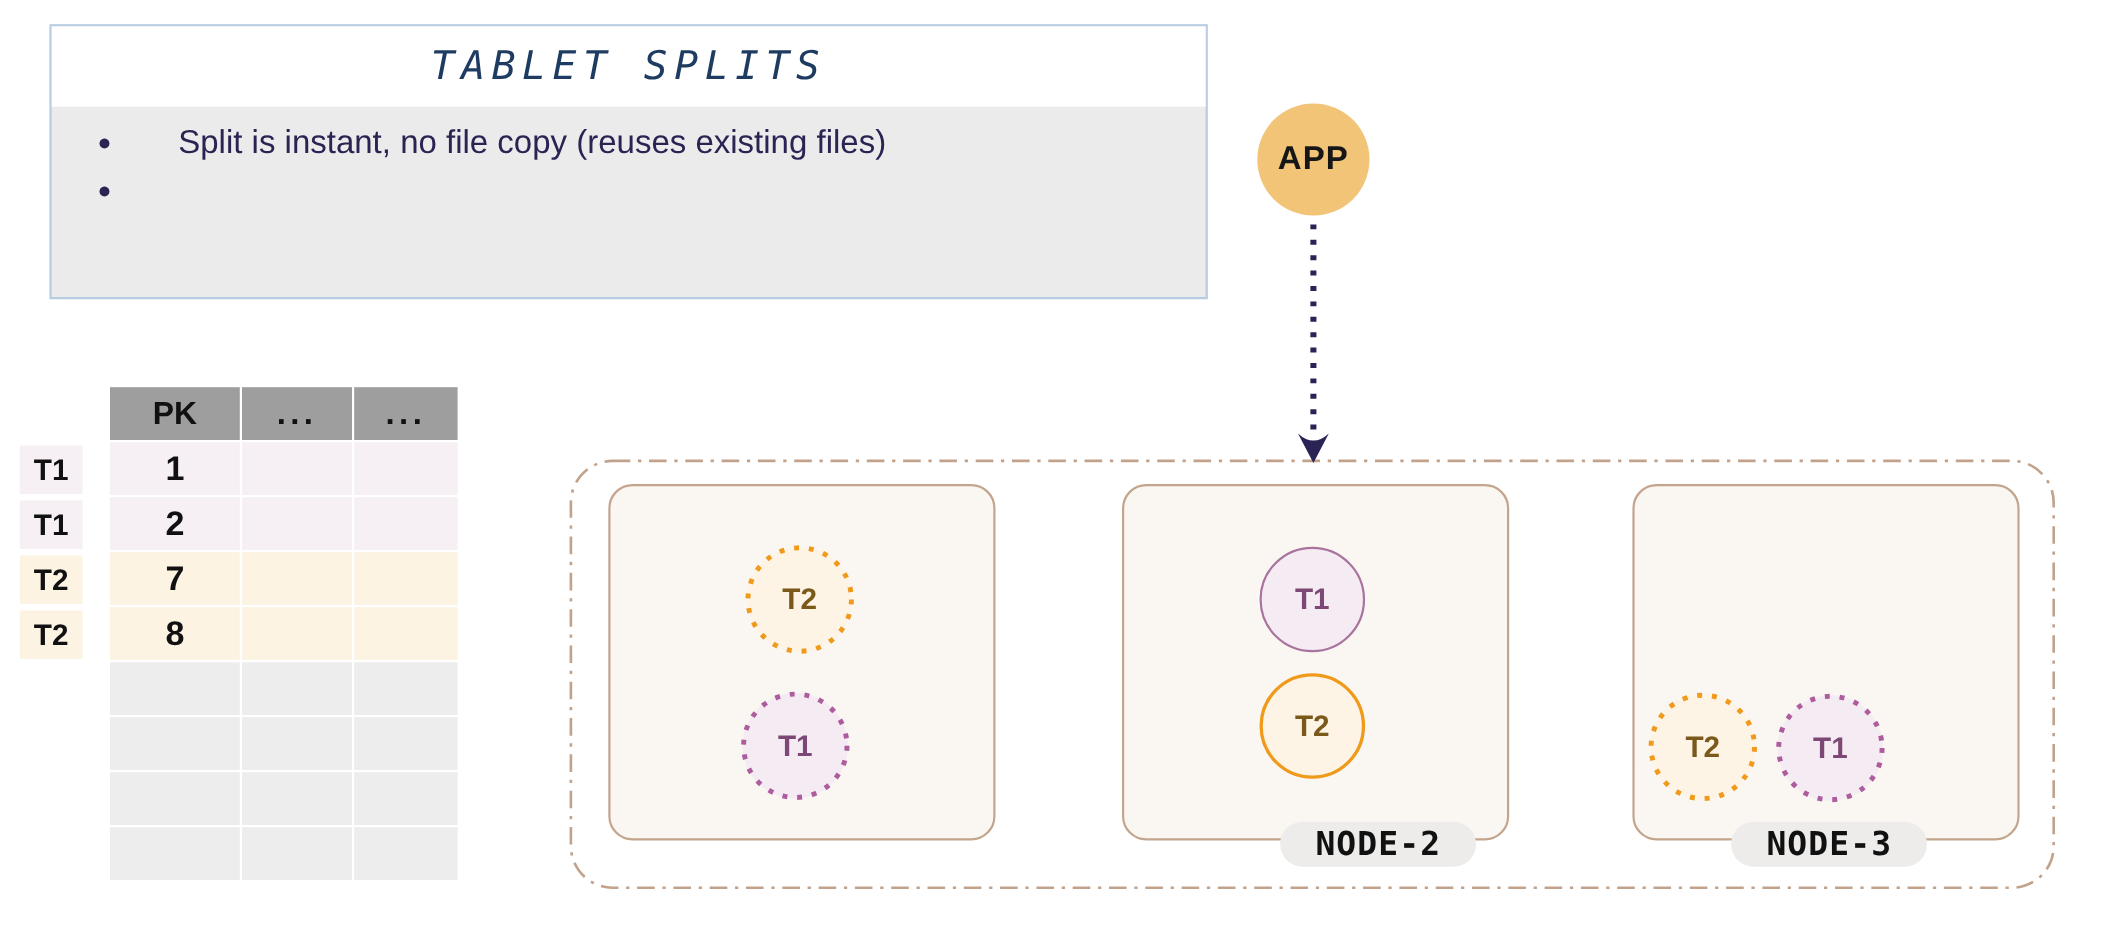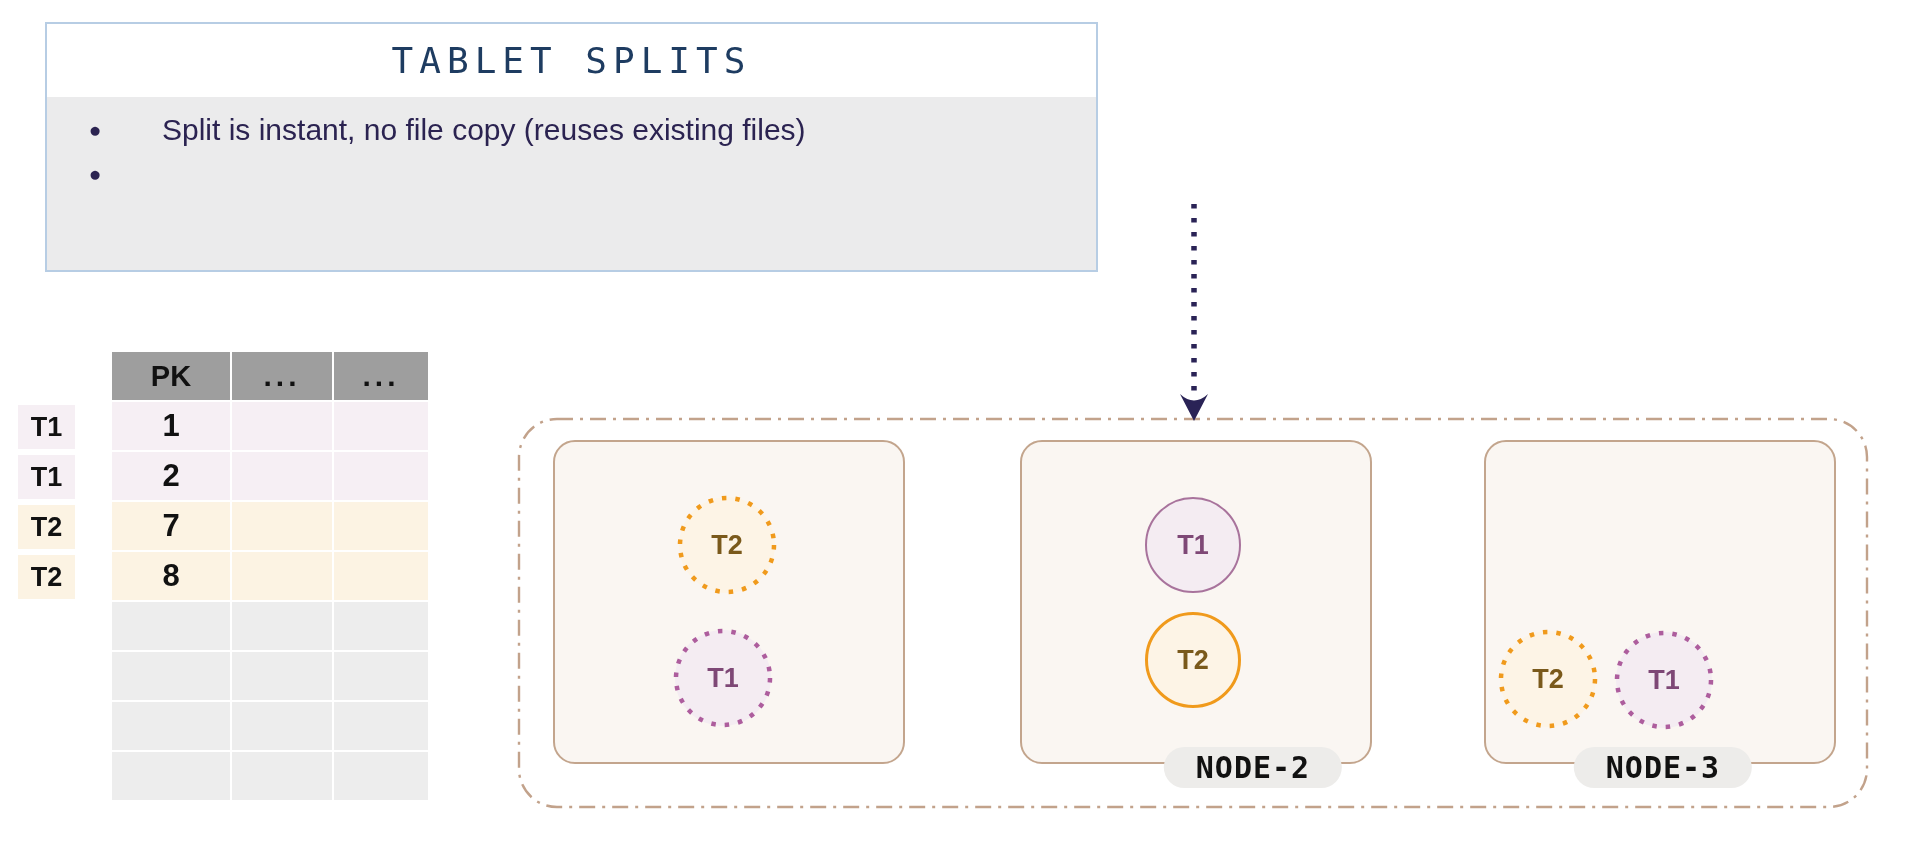--- a/index.html
+++ b/index.html
@@ -2,34 +2,34 @@
 <html><head>
 <meta charset="utf-8">
 <style>
   * { margin:0; padding:0; box-sizing:border-box; }
   body { background:#ffffff; font-family:"Liberation Sans", sans-serif; }
   .canvas { position:relative; width:1911px; height:846px; background:#ffffff; overflow:hidden; }
 
   
   .info-box { position:absolute; left:45px; top:22px; width:1053px; height:250px;
               border:2px solid #b7cde4; background:#ebebec; }
-  .info-header { height:73px; background:#ffffff; display:flex; align-items:center; justify-content:center; }
+  .info-header { height:73px; background:#ffffff; display:flex; align-items:center; justify-content:center;font-style:italic; }
   .info-title { font-family:"DejaVu Sans Mono", monospace; font-size:36px; letter-spacing:6px; color:#1e3c61; }
   .info-body { padding-top:11px; }
   .bullet { display:flex; align-items:flex-start; font-size:30px; line-height:44px; color:#2b2351; }
   .bullet .marker { width:30px; margin-left:33px; text-align:center; font-size:21px; line-height:44px; color:#2b2351; }
   .bullet .text { margin-left:52px; white-space:pre-line; }
 
   
   .app-circle { position:absolute; left:1143px; top:94px; width:102px; height:102px; border-radius:50%;
                 background:#f2c478; display:flex; align-items:center; justify-content:center;
                 font-weight:bold; font-size:30px; color:#161616; letter-spacing:1px; }
 
   
-  .pk-table { position:absolute; left:92px; top:352px; display:grid;
+  .pk-table { position:absolute; left:80px; top:352px; display:grid;
               grid-template-columns:118px 100px 94px; grid-auto-rows:48px; gap:2px;padding-left:20px; }
   .cell { display:flex; align-items:center; justify-content:center; }
   .cell.head { background:#9e9e9e; color:#111111; font-weight:bold; font-size:29px; }
   .cell.head.dots { letter-spacing:4px; font-size:30px; }
   .cell.pink  { background:#f6eff4; }
   .cell.cream { background:#fcf3e3; }
   .cell.gray  { background:#ededed; }
   .cell.pk { color:#111111; font-weight:bold; font-size:31px; }
 
   .row-tag { position:absolute; left:18px; width:57px; height:44px; display:flex; align-items:center;
@@ -74,20 +74,23 @@
       <div class="bullet">
         <span class="marker">●</span>
         <span class="text">Split is instant, no file copy (reuses existing files)</span>
       </div>
       <div class="bullet">
         <span class="marker">●</span>
       </div>
     </div>
   </div>
 
+  <div class="app-circle">
+    <span>APP</span>
+  </div>
 
   <div class="row-tag pink" style="top:405px;">T1</div>
   <div class="row-tag pink" style="top:455px;">T1</div>
   <div class="row-tag cream" style="top:505px;">T2</div>
   <div class="row-tag cream" style="top:555px;">T2</div>
 
   <div class="pk-table">
     <div class="cell head">PK</div>
     <div class="cell head dots">...</div>
     <div class="cell head dots">...</div>

